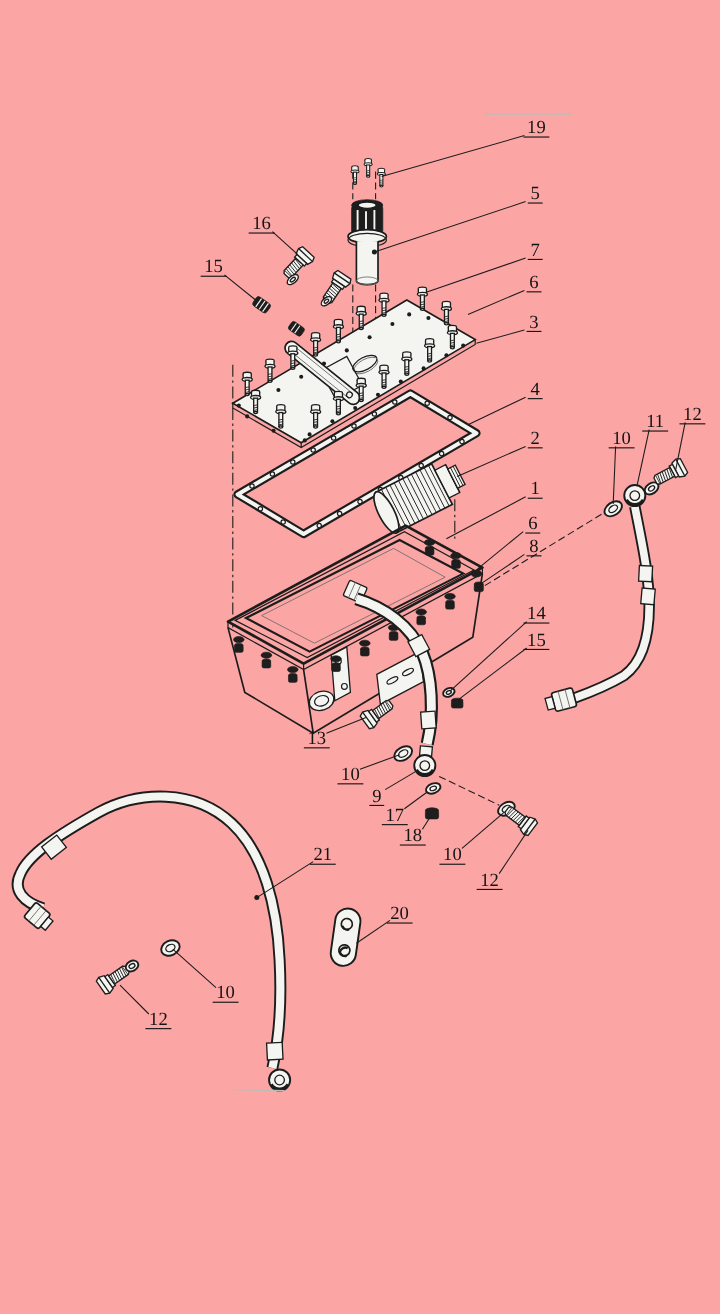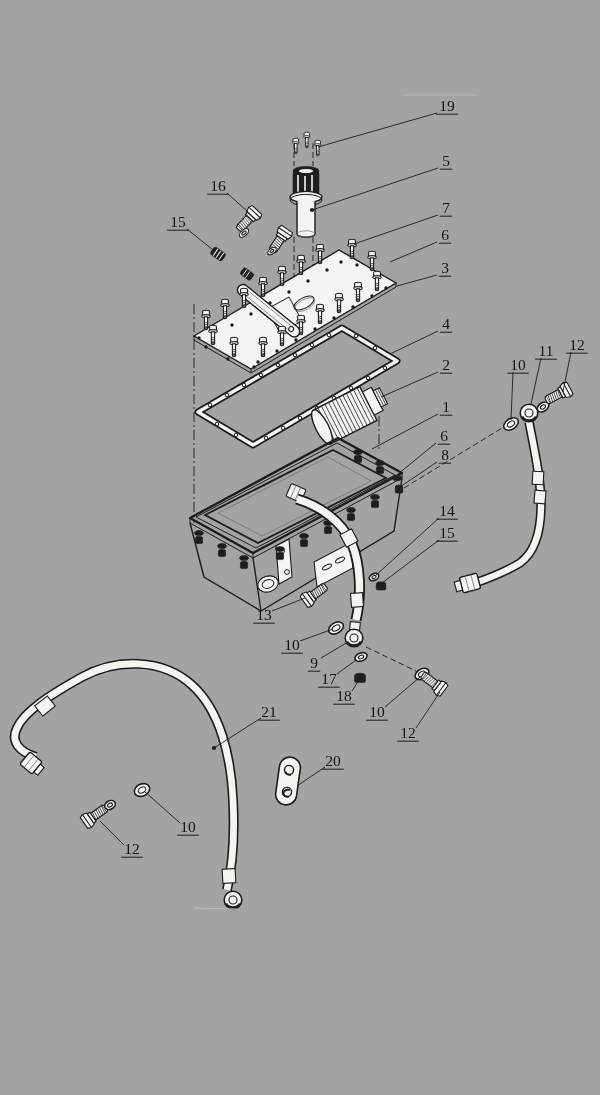--- a/index.html
+++ b/index.html
@@ -25,21 +25,21 @@
 
   
   .leader{fill:none;stroke:#1c1c1c;stroke-width:.9;}
   .leader-dot{fill:#1c1c1c;}
   .callout-text{font-family:"Liberation Serif","DejaVu Serif",serif;font-size:15.5px;fill:#141414;text-anchor:middle;}
   .callout-underline{stroke:#141414;stroke-width:.95;}
 </style>
 </head>
 <body>
 
-<div class="stage" style="background: #a3a3a3; text-decoration: underline;">
+<div class="stage" style="background: #fca5a5; text-decoration: underline;">
 <svg id="exploded-view" width="600" height="1095" viewBox="0 0 600 1095">
 
   <defs>
 
     <symbol id="boltS" width="12" height="22" overflow="visible">
       <g class="fill">
         <ellipse cx="6" cy="1.6" rx="3.4" ry="1.4"></ellipse>
         <path d="M2.6,1.6 L2.6,4.6 A3.4,1.4 0 0 0 9.4,4.6 L9.4,1.6"></path>
         <ellipse cx="6" cy="6.2" rx="4.2" ry="1.6"></ellipse>
         <rect x="4.4" y="6.8" width="3.2" height="11.5"></rect>

